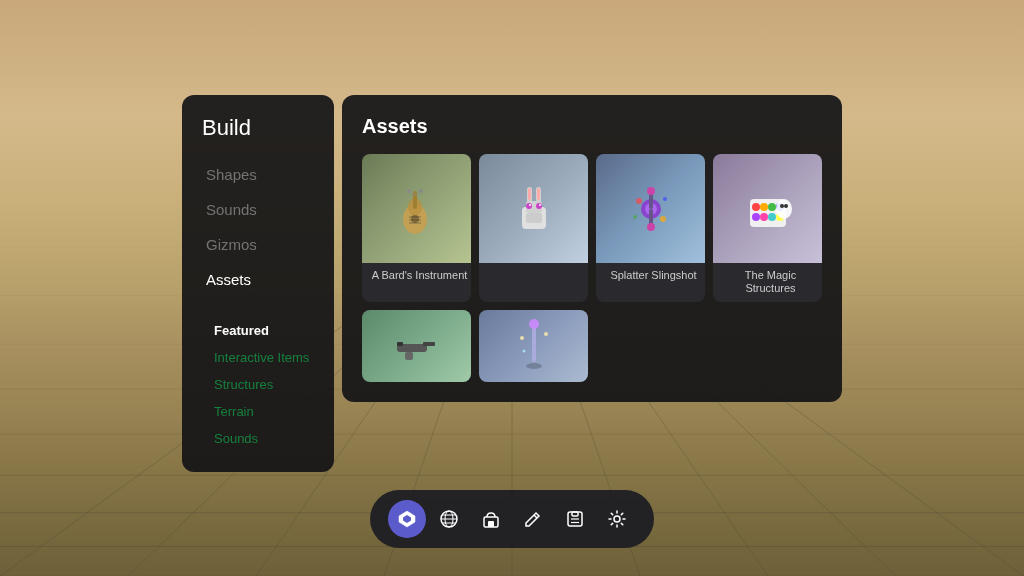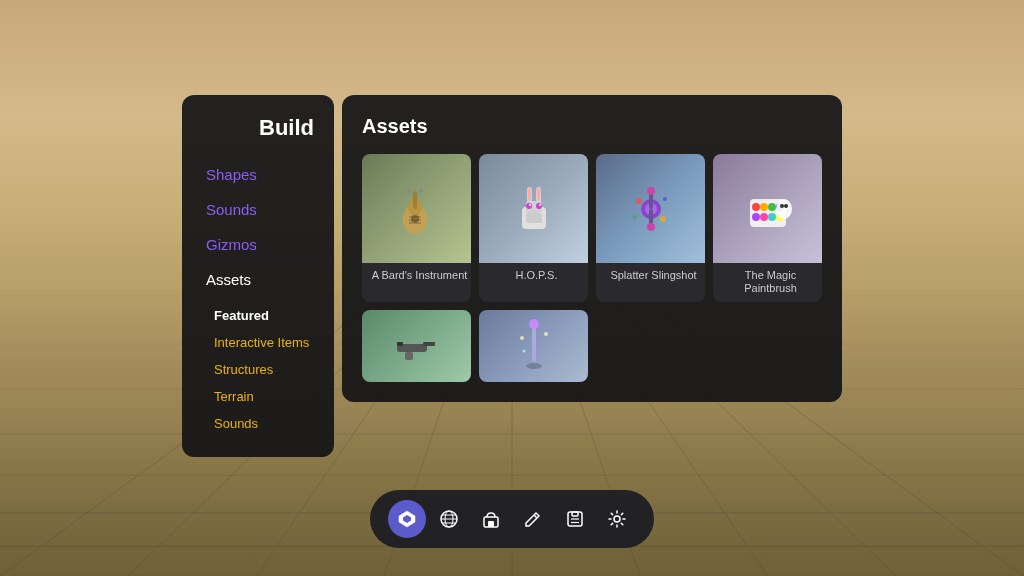--- a/index.html
+++ b/index.html
@@ -48,48 +48,47 @@
       background: rgba(20, 20, 22, 0.92);
       border-radius: 12px;
       padding: 20px 0 20px 0;
       margin-right: 8px;
       flex-shrink: 0;
     }
 
     .sidebar-title {
       color: #ffffff;
       font-size: 22px;
-      font-weight: 700;
+      font-weight: 400;
       padding: 0 20px 16px 20px;
-      text-align: right;
     }
 
     .sidebar-item {
       display: block;
       padding: 9px 20px;
-      color: #8b5cf6;
+      color: #737373;
       font-size: 15px;
       cursor: pointer;
       border-radius: 6px;
       margin: 0 4px;
     }
 
     .sidebar-item.active {
       color: #ffffff;
       font-weight: 500;
     }
 
     .sidebar-submenu {
-      margin-top: 5px;
+      margin-top: 20px;
     }
 
     .sidebar-sub-item {
       display: block;
       padding: 6px 20px 6px 28px;
-      color: #eab308;
+      color: #15803d;
       font-size: 13px;
       cursor: pointer;
       border-radius: 6px;
       margin: 0 4px;
     }
 
     .sidebar-sub-item.active {
       color: #ffffff;
       font-weight: 600;
     }
@@ -323,21 +322,20 @@
             <rect x="33" y="9" width="3" height="12" rx="2" fill="#ffaaaa"></rect>
 
             <circle cx="25" cy="27" r="3" fill="#cc44cc"></circle>
             <circle cx="35" cy="27" r="3" fill="#cc44cc"></circle>
             <circle cx="26" cy="26" r="1" fill="white"></circle>
             <circle cx="36" cy="26" r="1" fill="white"></circle>
 
             <rect x="22" y="34" width="16" height="10" rx="2" fill="#cccccc"></rect>
           </svg>
         </div>
-        <div class="asset-label">H.O.P.S.</div>
       </div>
 
       <div class="asset-card">
         <div class="asset-thumbnail asset-thumb-splatter">
           <svg width="60" height="60" viewBox="0 0 60 60" fill="none" xmlns="http://www.w3.org/2000/svg">
 
             <circle cx="30" cy="30" r="10" fill="#8844cc"></circle>
             <circle cx="30" cy="30" r="6" fill="#aa66ee"></circle>
             <rect x="28" y="12" width="4" height="18" fill="#665588" rx="2"></rect>
             <rect x="28" y="30" width="4" height="18" fill="#665588" rx="2"></rect>
@@ -365,21 +363,21 @@
             <circle cx="18" cy="38" r="4" fill="#aa44ff"></circle>
             <circle cx="26" cy="38" r="4" fill="#ff44aa"></circle>
             <circle cx="34" cy="38" r="4" fill="#44cccc"></circle>
             <circle cx="42" cy="38" r="4" fill="#ffff44"></circle>
 
             <ellipse cx="46" cy="30" rx="8" ry="10" fill="white" opacity="0.9"></ellipse>
             <circle cx="44" cy="27" r="2" fill="#333"></circle>
             <circle cx="48" cy="27" r="2" fill="#333"></circle>
           </svg>
         </div>
-        <div class="asset-label">The Magic Paintbrush</div>
+        <div class="asset-label">The Magic Structures</div>
       </div>
 
     </div>
 
     <div class="assets-row2">
 
       <div class="asset-card-partial">
         <div class="asset-thumbnail asset-thumb-gun" style="height:100%">
           <svg width="60" height="60" viewBox="0 0 60 60" fill="none" xmlns="http://www.w3.org/2000/svg">
 

